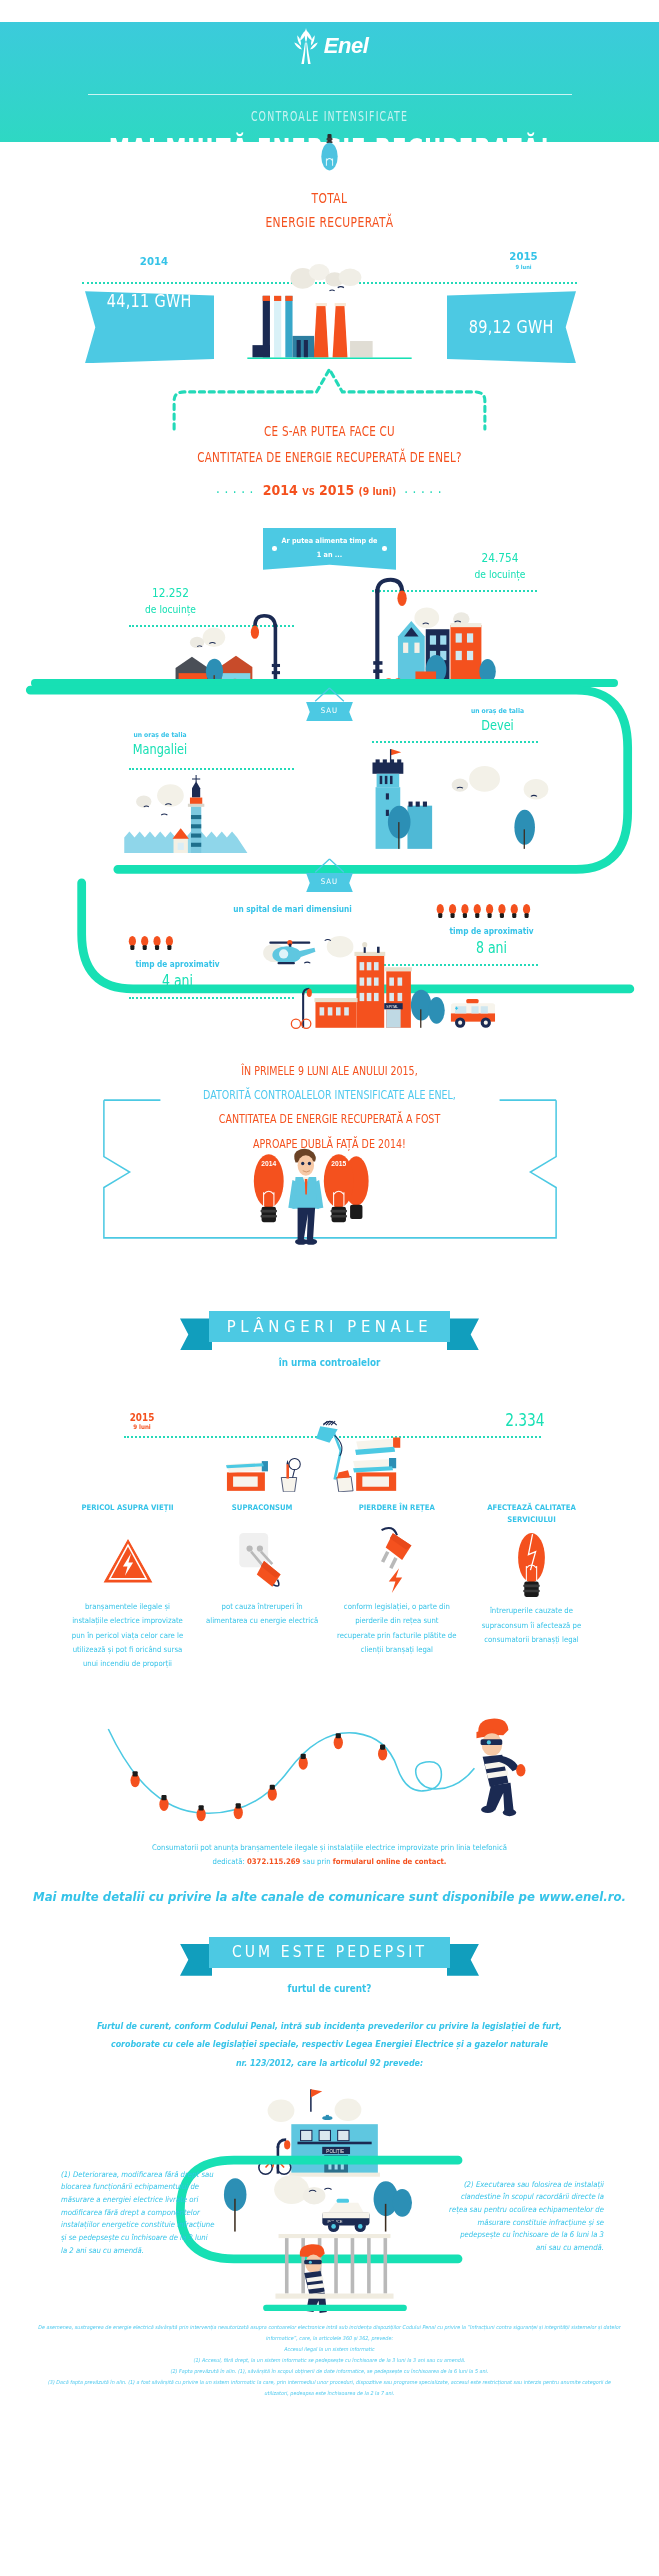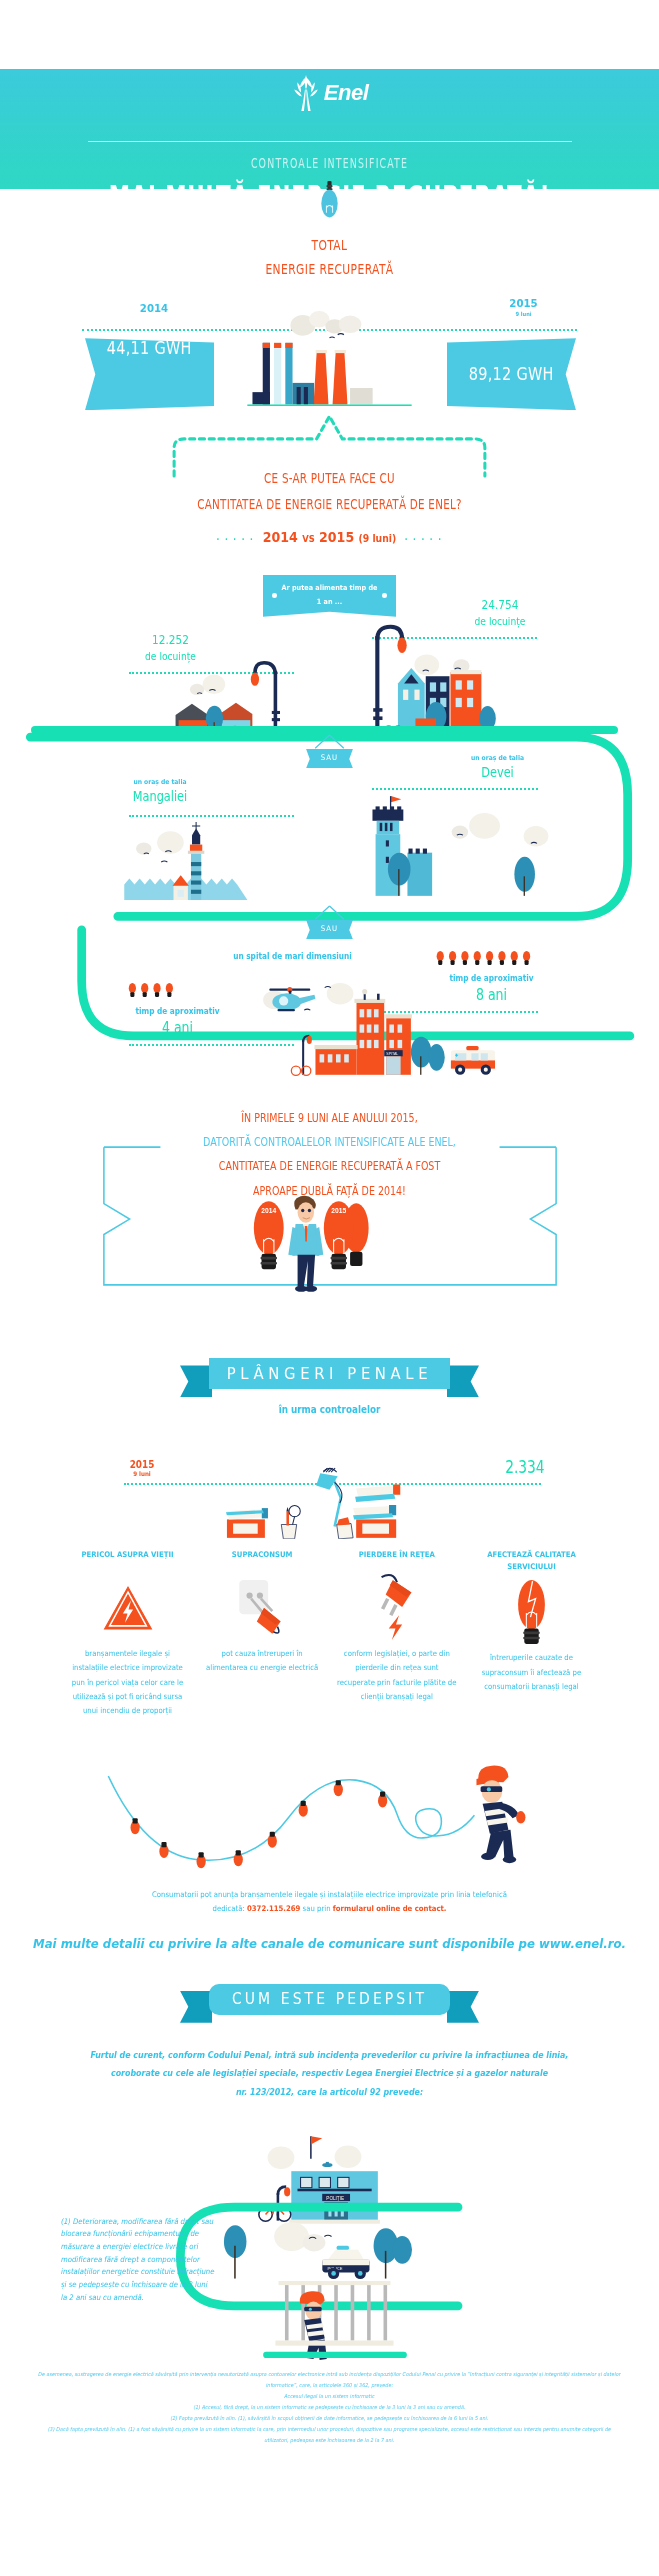--- a/index.html
+++ b/index.html
@@ -8,21 +8,20 @@
     font-family:"Liberation Sans", sans-serif;
     -webkit-font-smoothing:antialiased;
   }
   .page { position:relative; width:659px; }
 
   
   .hero {
     position:relative; width:659px; height:142px;
     background:linear-gradient(180deg,#3ec8e0 0%,#2ed8c3 100%);
     overflow:hidden;
-    margin-top:47px;
   }
   .wave-top {
     position:absolute; top:0; left:0; width:659px; height:21.6px;
     background:#ffffff;
   }
   .wave-top svg { display:block; }
   .logo-wrap { position:absolute; top:27px; left:0; width:659px; text-align:center; }
   .logo-row { display:inline-flex; align-items:center; gap:3.1px; }
   .logo-mark { width:30px; height:38px; }
   .logo-text {
@@ -739,24 +738,25 @@
     </div>
     <div class="center cond note-italic" style="margin-top:18.5px;">
       <span>Mai multe detalii cu privire la alte canale de comunicare sunt disponibile pe </span><b>www.enel.ro.</b>
     </div>
   </div>
 
   <div class="section" style="height:155px;">
     <div class="big-ribbon-wrap" style="margin-top:11.3px;">
       <div class="big-ribbon-tail tail-l"></div>
       <div class="big-ribbon-tail tail-r"></div>
-      <div class="big-ribbon-mid" style="font-size:15.5px;letter-spacing:3.1px;border-radius:10px;">CUM ESTE PEDEPSIT</div>
-    </div>
-
-    <div class="center cond legal-italic" style="margin-top:23px;">Furtul de curent, conform Codului Penal, intră sub incidența prevederilor cu privire la infracțiunea de linia,</div>
+      <div class="big-ribbon-mid" style="font-size:15.5px;letter-spacing:3.1px;">CUM ESTE PEDEPSIT</div>
+    </div>
+    <div class="ribbon-sub cond">furtul de curent?</div>
+
+    <div class="center cond legal-italic" style="margin-top:23px;">Furtul de curent, conform Codului Penal, intră sub incidența prevederilor cu privire la legislației de furt,</div>
     <div class="center cond legal-italic">coroborate cu cele ale legislației speciale, respectiv Legea Energiei Electrice și a gazelor naturale</div>
     <div class="center cond legal-italic">nr. 123/2012, care la articolul  92 prevede:</div>
   </div>
 
   <div class="section" style="height:222px;">
 
     <svg style="position:absolute;left:247px;top:-5.2px;" width="170" height="98" viewBox="0 0 330 190">
       <ellipse cx="66" cy="48" rx="26" ry="22" fill="#f3f1e8"></ellipse>
       <ellipse cx="196" cy="46" rx="26" ry="22" fill="#f3f1e8"></ellipse>
       <path d="M124 6 L124 50" stroke="#1b2a52" stroke-width="3"></path>
@@ -831,20 +831,21 @@
         <path d="M24 50 L56 46 L64 86 L34 92 Z" fill="#1b2a52"></path>
         <path d="M28 60 L60 56 L62 64 L30 68 Z" fill="#f7f4ec"></path>
         <path d="M30 74 L62 70 L64 78 L32 82 Z" fill="#f7f4ec"></path>
         <path d="M34 92 L64 88 L68 126 L54 128 L52 104 L42 126 L28 124 Z" fill="#1b2a52"></path>
       </g>
       <rect x="24" y="116" width="230" height="10" fill="#f0ece0"></rect>
       <rect x="0" y="138" width="280" height="12" rx="6" fill="#17e0b4"></rect>
     </svg>
 
     <div style="position:absolute;left:61px;top:77px;width:155px;" class="cond para-italic">(1) Deteriorarea, modificarea fără drept sau blocarea funcționării echipamentului de măsurare a energiei electrice livrate ori modificarea fără drept a componentelor instalațiilor energetice constituie infracțiune și se pedepsește cu închisoare de la 3 luni la 2 ani sau cu amendă.</div>
+    <div style="position:absolute;left:449px;top:87px;width:155px;text-align:right;" class="cond para-italic">(2) Executarea sau folosirea de instalații clandestine în scopul racordării directe la rețea sau pentru ocolirea echipamentelor de măsurare constituie infracțiune și se pedepsește cu închisoare de la 6 luni la 3 ani sau cu amendă.</div>
   </div>
 
   <div class="section" style="height:134px;padding:8.2px 36px 0;">
     <div class="center cond fineprint">De asemenea, sustragerea de energie electrică săvârșită prin intervenția neautorizată asupra contoarelor electronice intră sub incidența dispozițiilor Codului Penal cu privire la “Infracțiuni contra siguranței și integrității sistemelor și datelor informatice”, care, la articolele 360 și 362, prevede:</div>
     <div class="center cond fineprint">Accesul ilegal la un sistem informatic</div>
     <div class="center cond fineprint">(1) Accesul, fără drept, la un sistem informatic se pedepsește cu închisoare de la 3 luni la 3 ani sau cu amendă.</div>
     <div class="center cond fineprint">(2) Fapta prevăzută în alin. (1), săvârșită în scopul obținerii de date informatice, se pedepsește cu închisoarea de la 6 luni la 5 ani.</div>
     <div class="center cond fineprint">(3) Dacă fapta prevăzută în alin. (1) a fost săvârșită cu privire la un sistem informatic la care, prin intermediul unor proceduri, dispozitive sau programe specializate, accesul este restricționat sau interzis pentru anumite categorii de utilizatori, pedeapsa este închisoarea de la 2 la 7 ani.</div>
 
   </div>

